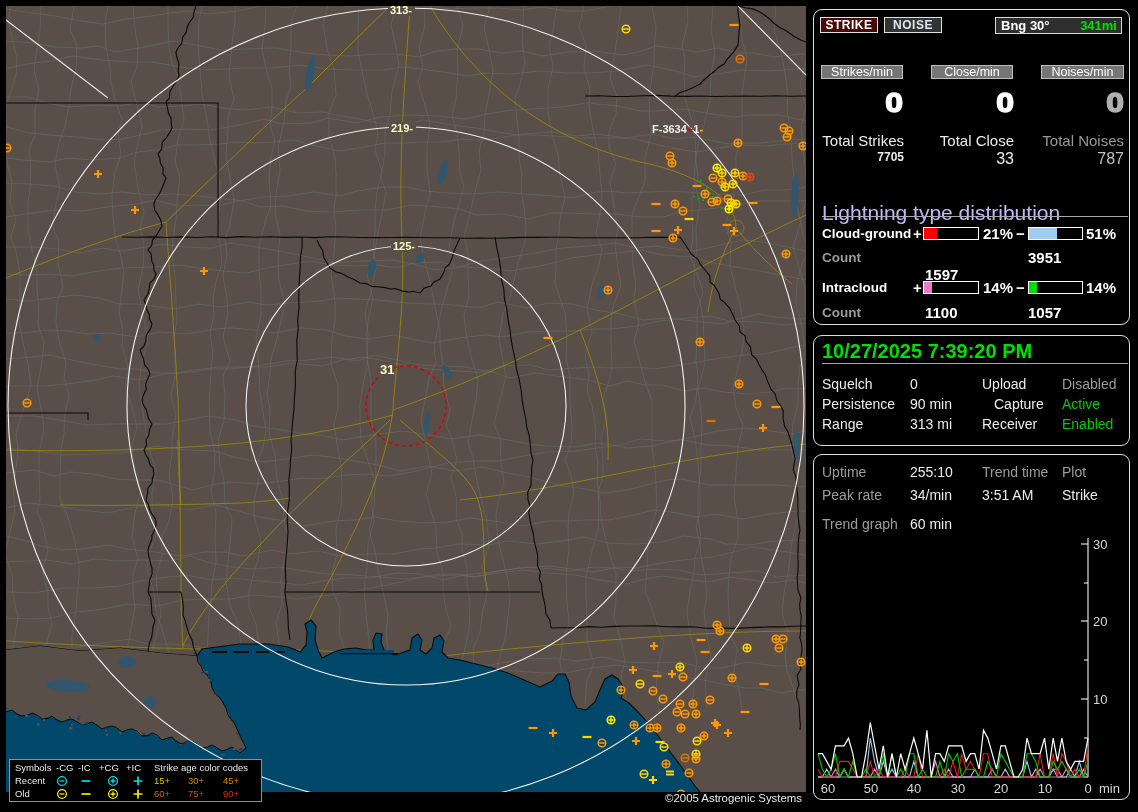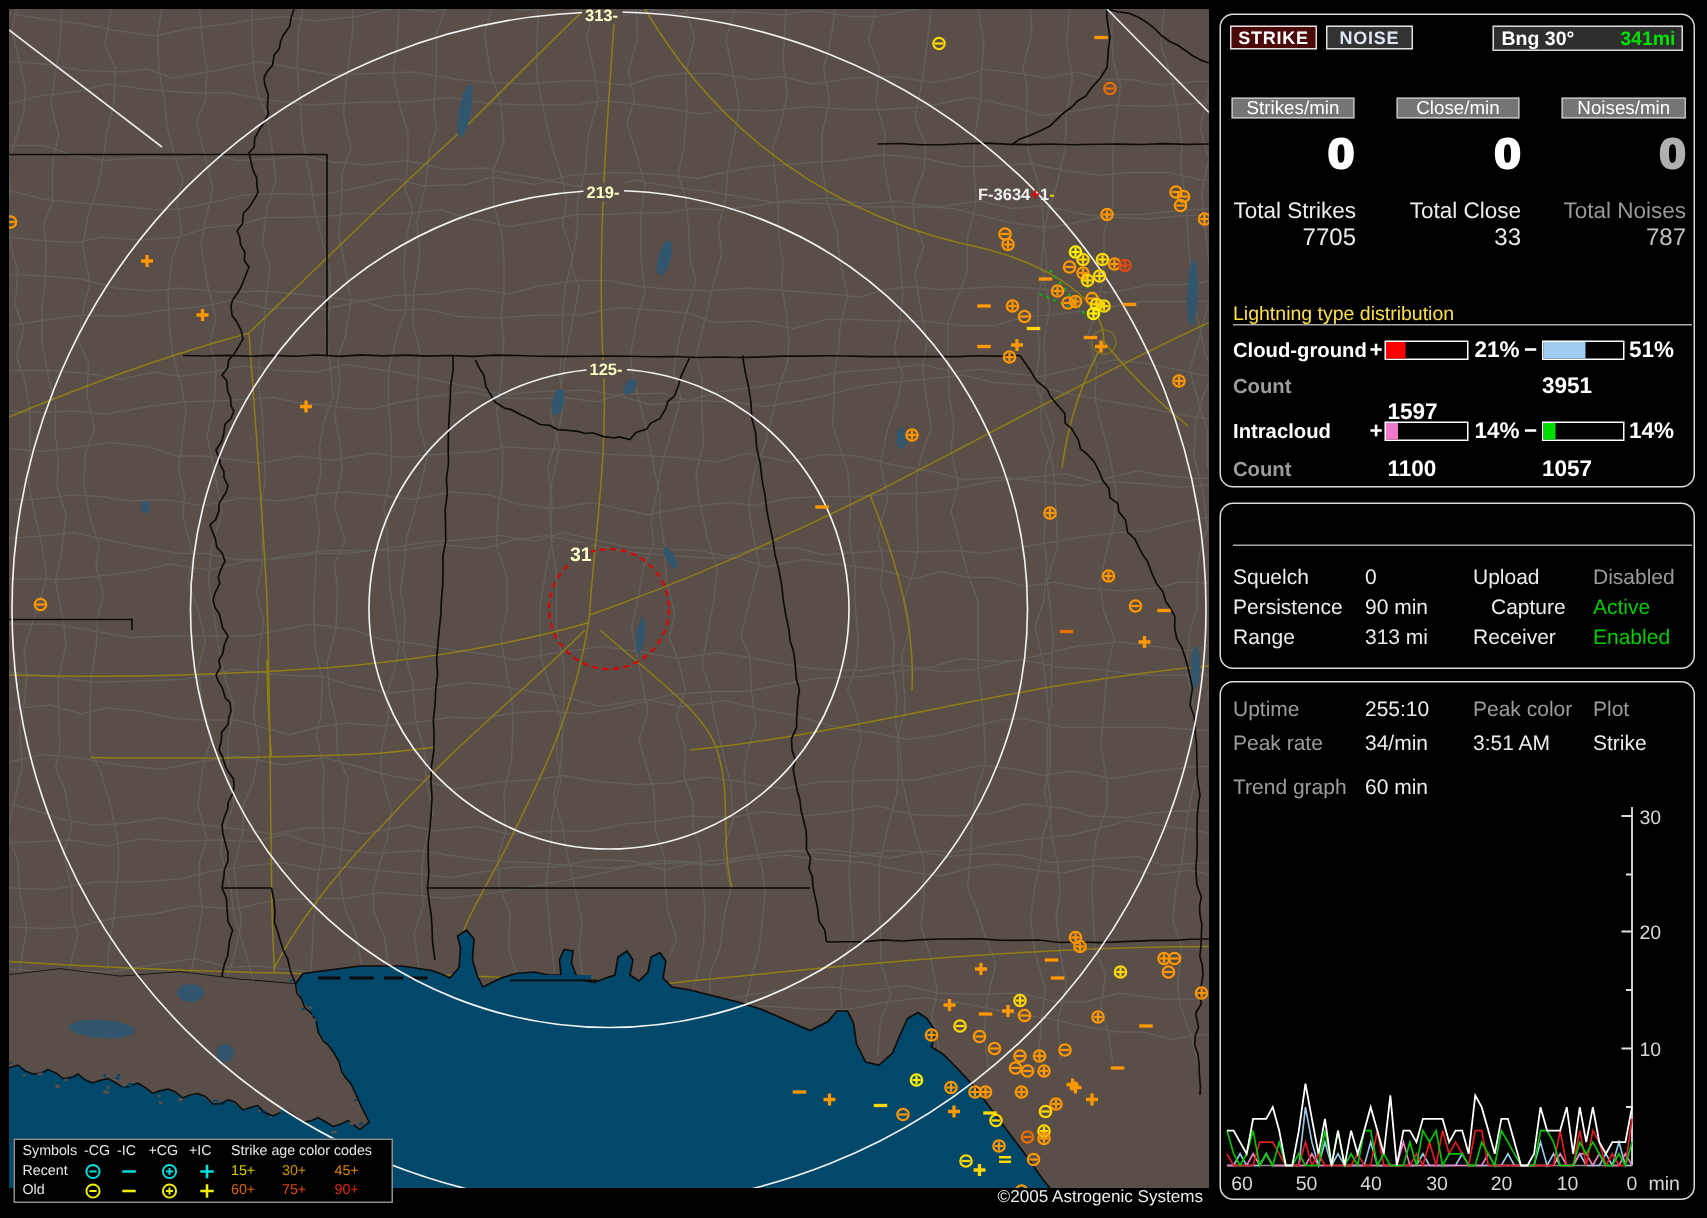--- a/index.html
+++ b/index.html
@@ -400,24 +400,24 @@
  </div>
  <div class="abs gbtn" style="left:7px;top:55px;width:82px;">Strikes/min</div>
  <div class="abs gbtn" style="left:117px;top:55px;width:82px;">Close/min</div>
  <div class="abs gbtn" style="left:227px;top:55px;width:83px;">Noises/min</div>
  <div class="abs big0" style="left:6px;top:77px;color:#fff;">0</div>
  <div class="abs big0" style="left:117px;top:77px;color:#fff;">0</div>
  <div class="abs big0" style="left:227px;top:77px;color:#b0b0b0;">0</div>
  <div class="abs tot" style="left:0px;top:122px;">Total Strikes</div>
  <div class="abs tot" style="left:110px;top:122px;">Total Close</div>
  <div class="abs tot" style="left:220px;top:122px;color:#989898;">Total Noises</div>
- <div class="abs tot" style="left:0px;top:140px;font-size:16px;">7705</div>
+ <div class="abs tot" style="left:0px;top:140px;font-size:12px;font-weight:bold;">7705</div>
  <div class="abs tot" style="left:110px;top:140px;font-size:16px;">33</div>
  <div class="abs tot" style="left:220px;top:140px;font-size:16px;color:#c0c0c0;">787</div>
- <div class="abs" style="left:8px;top:191px;font-size:13px;color:#fde047;">Lightning type distribution</div>
+ <div class="abs" style="left:8px;top:191px;font-size:21px;color:#c4b5fd;">Lightning type distribution</div>
  <div class="abs" style="left:8px;top:206px;width:306px;border-top:1px solid #a8a8a8;"></div>
  <div class="abs lbl" style="left:8px;top:216px;text-align:center;">Cloud-ground</div>
  <div class="abs b15" style="left:99px;top:215px;">+</div>
  <div class="abs bar" style="left:109px;top:217px;width:56px;">
       <i style="width:13px;background:#f00;"></i>
     </div>
  <div class="abs b15" style="left:169px;top:215px;">21%</div>
  <div class="abs b15" style="left:202px;top:215px;">−</div>
  <div class="abs bar" style="left:214px;top:217px;width:55px;">
       <i style="width:28px;background:#a0ccf0;"></i>
@@ -436,39 +436,40 @@
  <div class="abs bar" style="left:214px;top:271px;width:55px;">
       <i style="width:8px;background:#00dd00;"></i>
     </div>
  <div class="abs b15" style="left:272px;top:269px;">14%</div>
  <div class="abs lbl gray" style="left:8px;top:295px;">Count</div>
  <div class="abs b15" style="left:111px;top:294px;">1100</div>
  <div class="abs b15" style="left:214px;top:294px;">1057</div>
 </div>
 
 <div class="panel" id="p2">
+ <div class="abs" style="left:8px;top:4px;font-size:20px;font-weight:bold;color:#00e000;">10/27/2025 7:39:20 PM</div>
  <div class="abs" style="left:8px;top:27px;width:306px;border-top:1px solid #a8a8a8;"></div>
  <div class="abs r14" style="left:8px;top:40px;">Squelch</div>
  <div class="abs r14" style="left:96px;top:40px;">0</div>
  <div class="abs r14" style="left:168px;top:40px;">Upload</div>
  <div class="abs r14 gray" style="left:248px;top:40px;">Disabled</div>
  <div class="abs r14" style="left:8px;top:60px;">Persistence</div>
  <div class="abs r14" style="left:96px;top:60px;">90 min</div>
  <div class="abs r14" style="left:168px;top:60px;margin-left:12px;">Capture</div>
  <div class="abs r14" style="left:248px;top:60px;color:#00cc00;">Active</div>
  <div class="abs r14" style="left:8px;top:80px;">Range</div>
  <div class="abs r14" style="left:96px;top:80px;">313 mi</div>
  <div class="abs r14" style="left:168px;top:80px;">Receiver</div>
  <div class="abs r14" style="left:248px;top:80px;color:#00cc00;">Enabled</div>
 </div>
 
 <div class="panel" id="p3">
  <div class="abs r14 gray" style="left:8px;top:9px;">Uptime</div>
  <div class="abs r14" style="left:96px;top:9px;">255:10</div>
- <div class="abs r14 gray" style="left:168px;top:9px;">Peak color</div>
+ <div class="abs r14 gray" style="left:168px;top:9px;">Trend time</div>
  <div class="abs r14 gray" style="left:248px;top:9px;">Plot</div>
  <div class="abs r14 gray" style="left:8px;top:32px;">Peak rate</div>
  <div class="abs r14" style="left:96px;top:32px;">34/min</div>
  <div class="abs r14" style="left:168px;top:32px;">3:51 AM</div>
  <div class="abs r14" style="left:248px;top:32px;">Strike</div>
  <div class="abs r14 gray" style="left:8px;top:61px;">Trend graph</div>
  <div class="abs r14" style="left:96px;top:61px;">60 min</div>
  <div class="abs" style="left:0px;top:0px;"><svg id="chart" viewBox="0 0 315 344" width="315" height="344">
         <line x1="274" y1="83" x2="274" y2="322" stroke="#e0e0e0" stroke-width="1.2"></line>
         <line x1="4" y1="322" x2="274" y2="322" stroke="#909090" stroke-width="1"></line>

